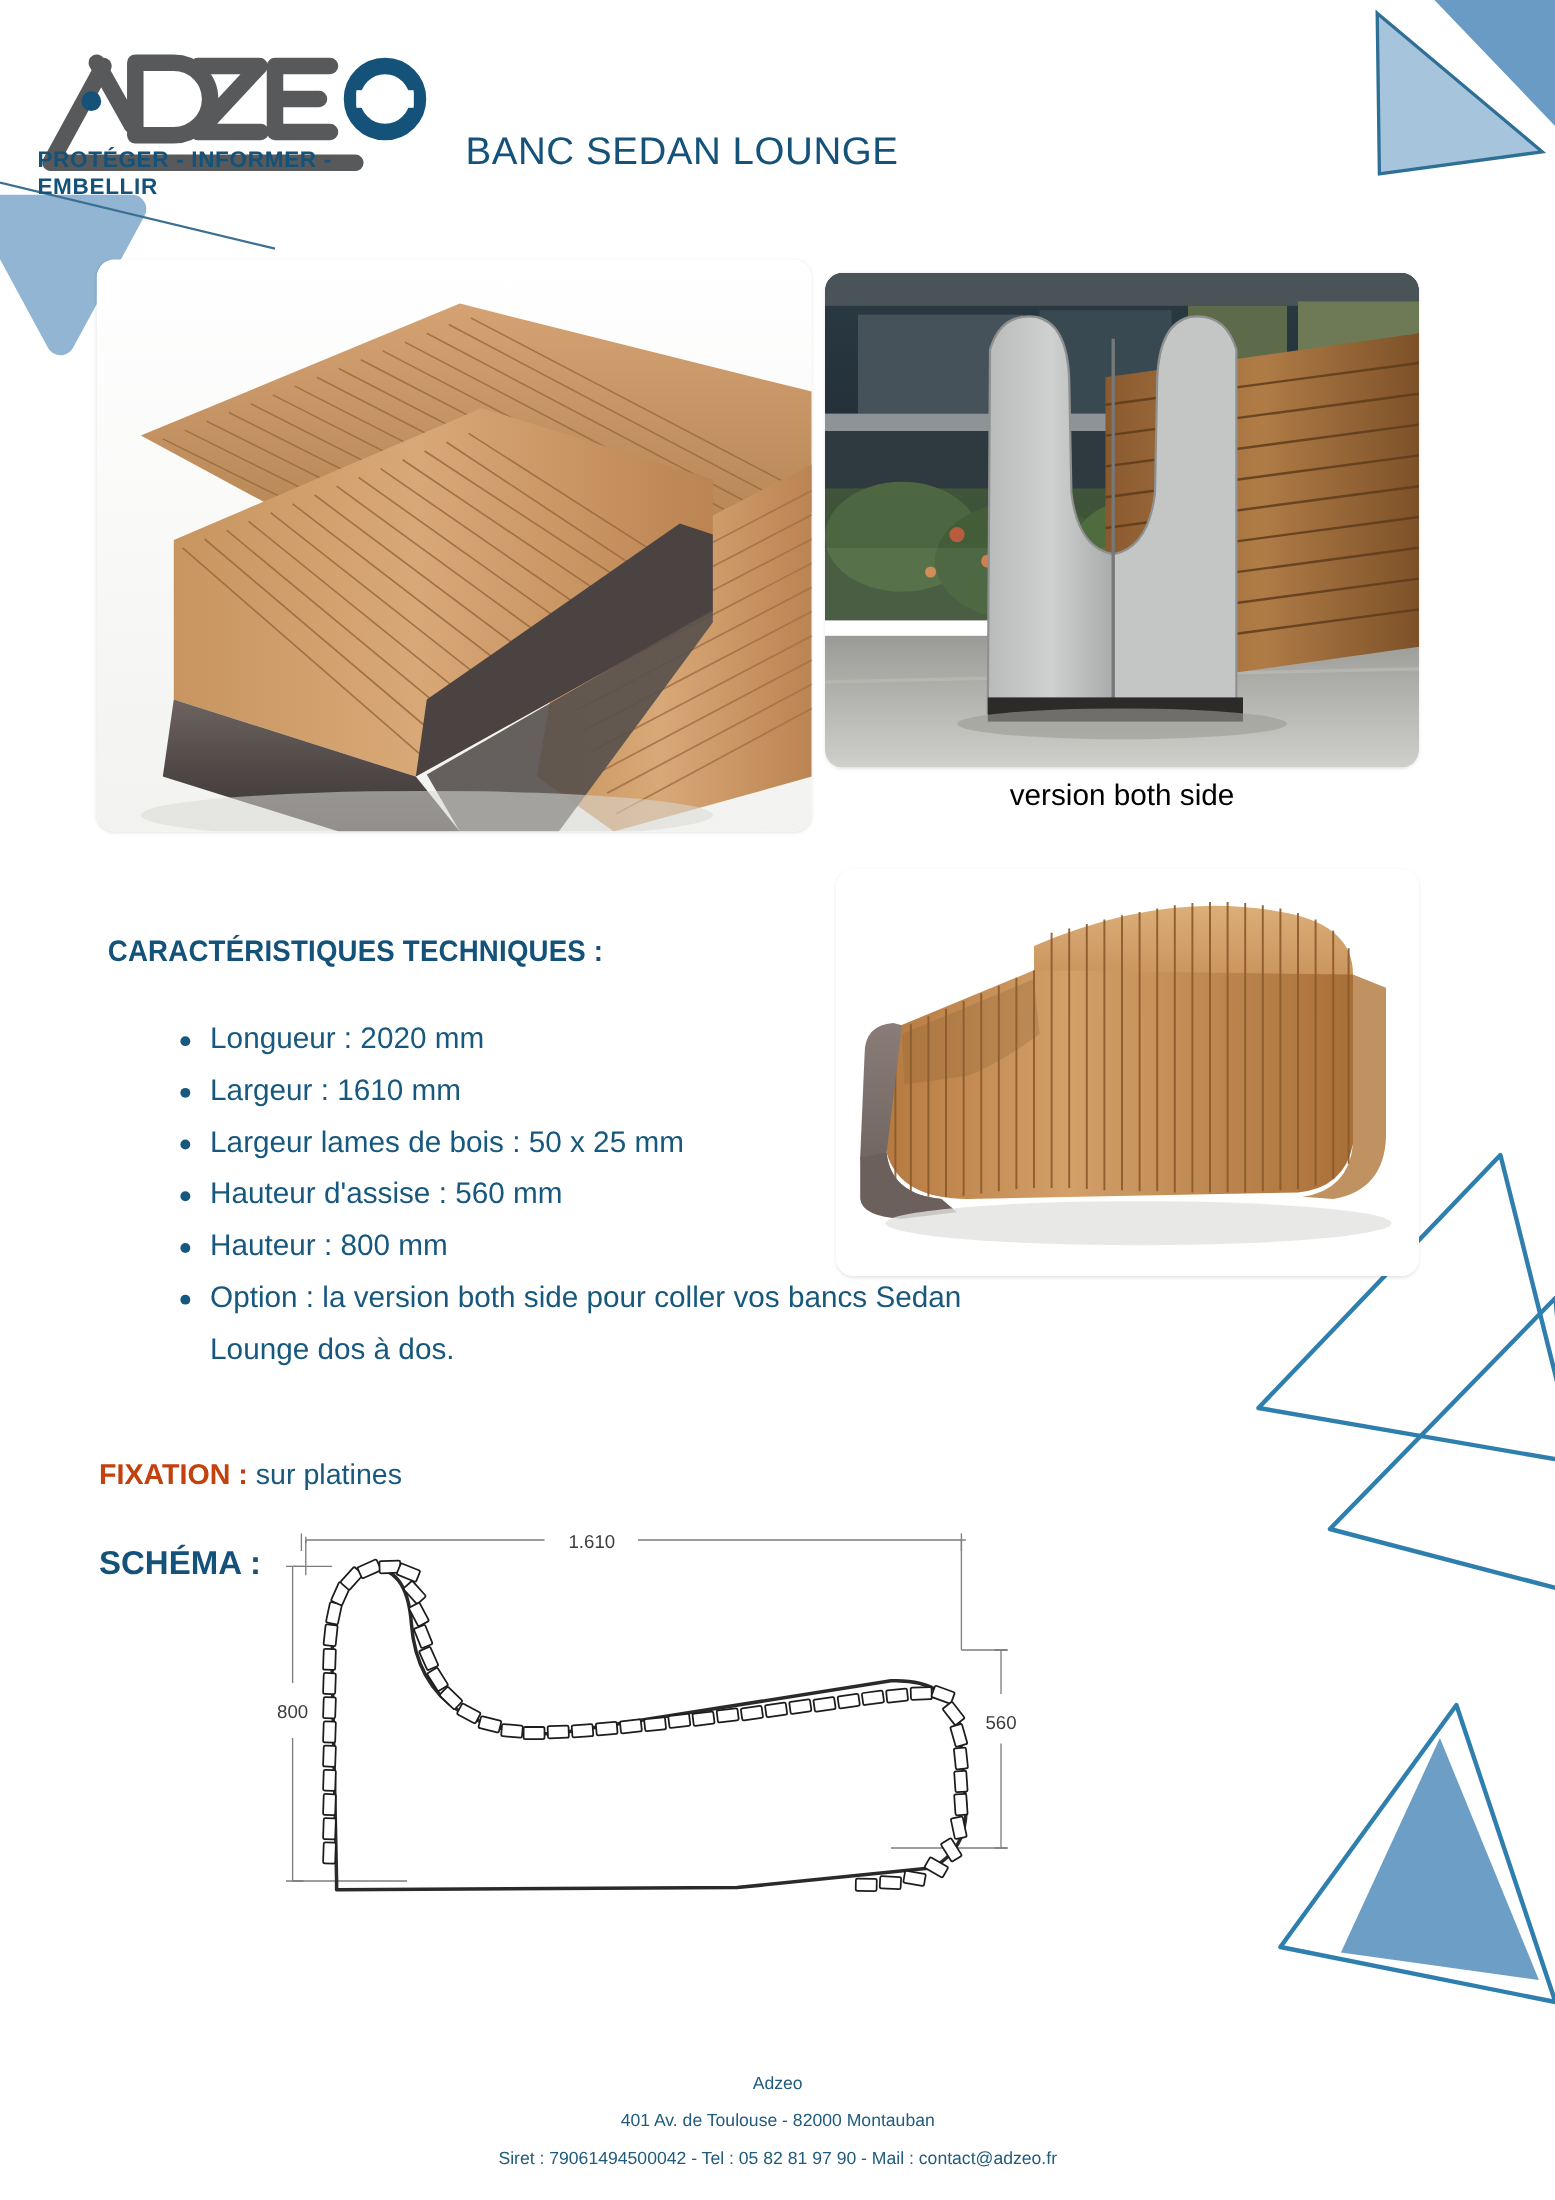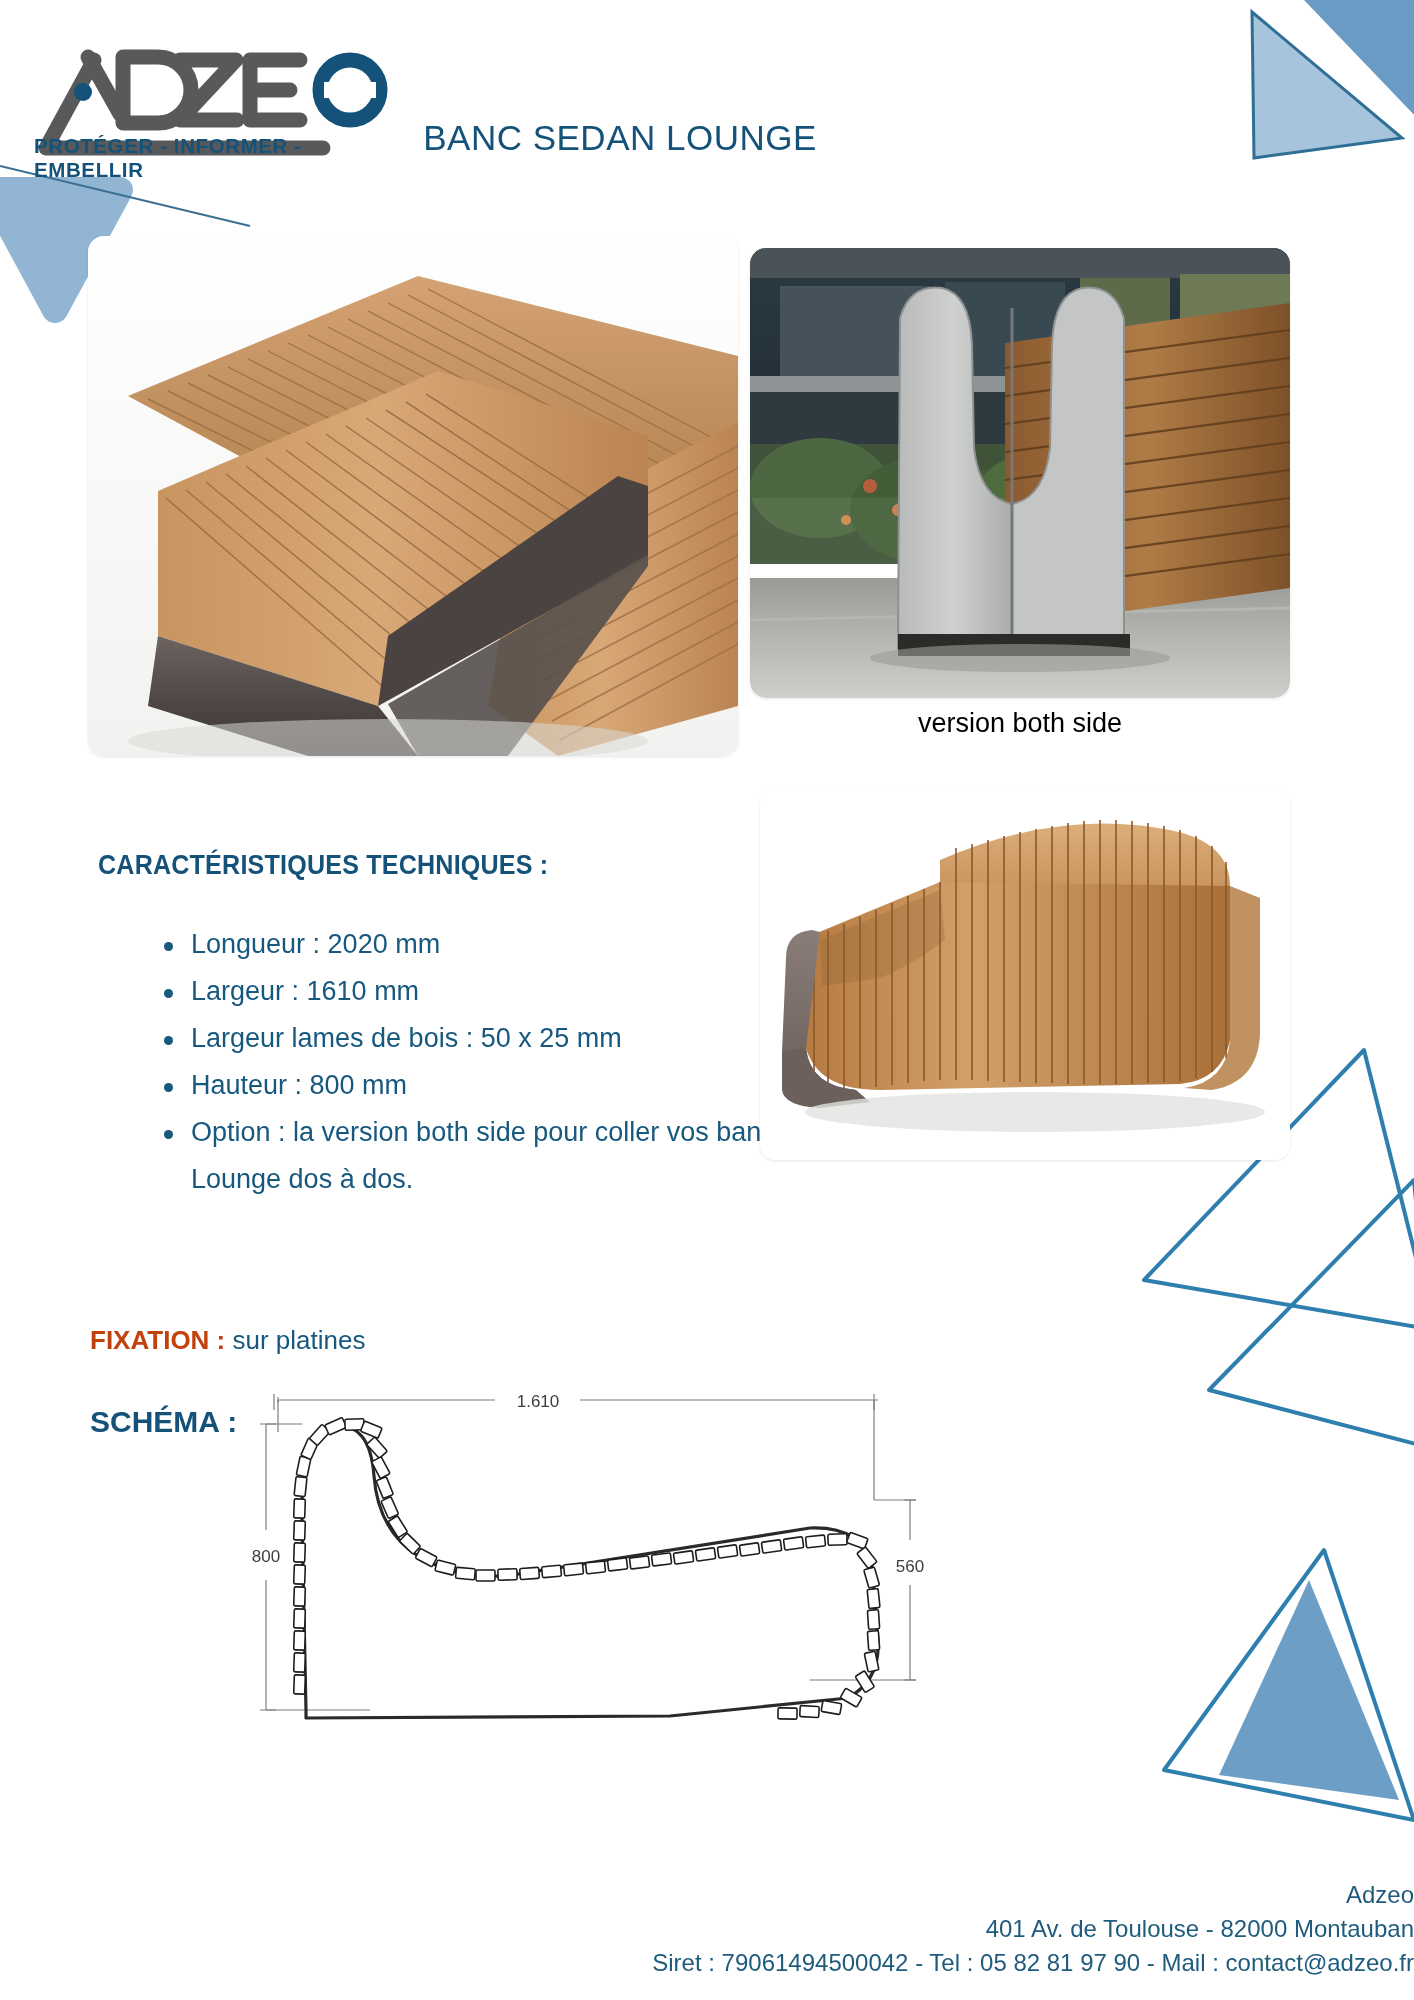--- a/index.html
+++ b/index.html
@@ -66,22 +66,22 @@
   .fixation span.val{font-weight:400;}
 
   .schema-label{
     position:absolute;left:90px;top:1405px;font-size:30px;font-weight:700;color:#14527a;
   }
 
   .schema-wrap{position:absolute;left:250px;top:1380px;width:720px;height:420px;}
 
   
   .footer{
-    position:absolute;left:0;top:1878px;width:1414px;text-align:right;
-    font-size:24px;line-height:34px;color:#1f5b7d;font-weight:400;
+    position:absolute;left:0;top:1878px;width:1414px;text-align:center;
+    font-size:16px;line-height:34px;color:#1f5b7d;font-weight:400;
   }
 </style>
 </head>
 <body>
 
 <div class="page">
 
   <svg class="deco" style="right:-10px;top:-10px;" width="420" height="320" viewBox="0 0 420 320">
     <polygon points="300,10 415,10 415,130" fill="#5d93bf" opacity="0.92"></polygon>
     <polygon points="248,22 398,148 250,168" fill="#5d93bf" opacity="0.55"></polygon>
@@ -299,20 +299,21 @@
   </div>
 
   <div class="caption">version both side</div>
 
   <div class="spec-head">CARACTÉRISTIQUES TECHNIQUES  :</div>
 
   <ul class="spec-list">
     <li>Longueur : 2020 mm</li>
     <li>Largeur : 1610 mm</li>
     <li>Largeur lames de bois : 50 x 25 mm</li>
+    <li>Hauteur d'assise : 560 mm</li>
     <li>Hauteur : 800 mm</li>
     <li style="width:780px;">Option : la version both side pour coller vos bancs Sedan Lounge dos à dos.</li>
   </ul>
 
   <div class="photo photo-3">
     <svg width="530" height="370" viewBox="0 0 530 370">
       <defs>
         <clipPath id="cp3">
             <rect width="530" height="370" rx="10"></rect>
           </clipPath>

